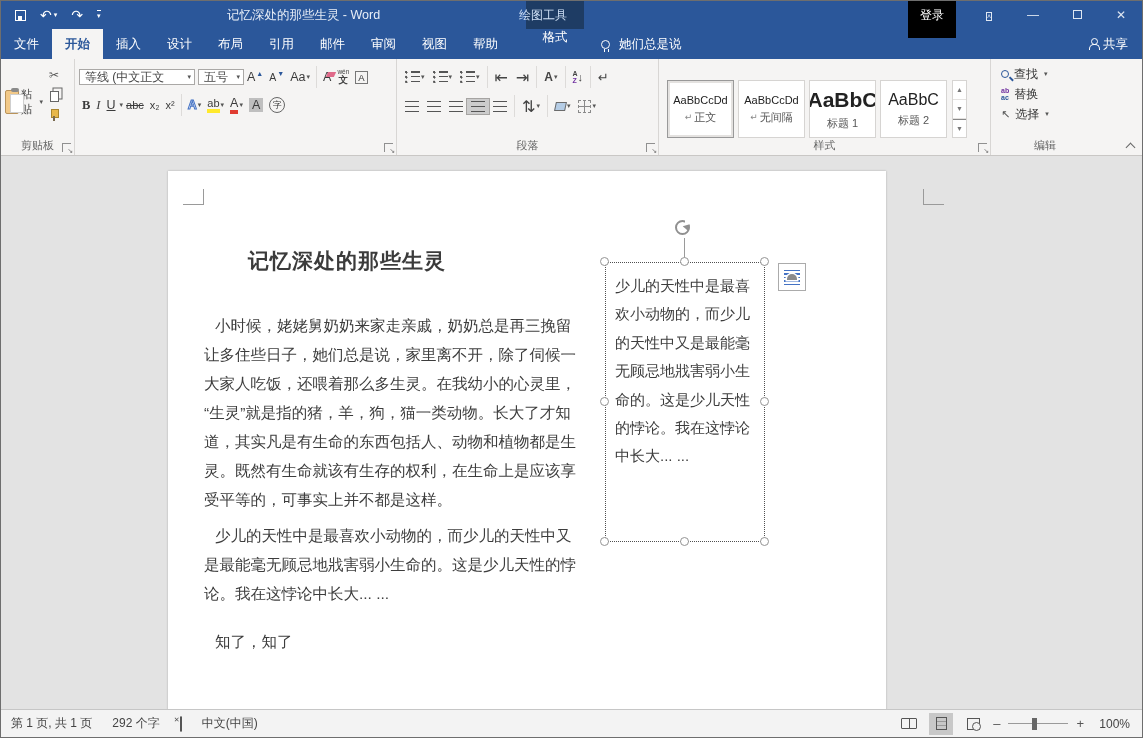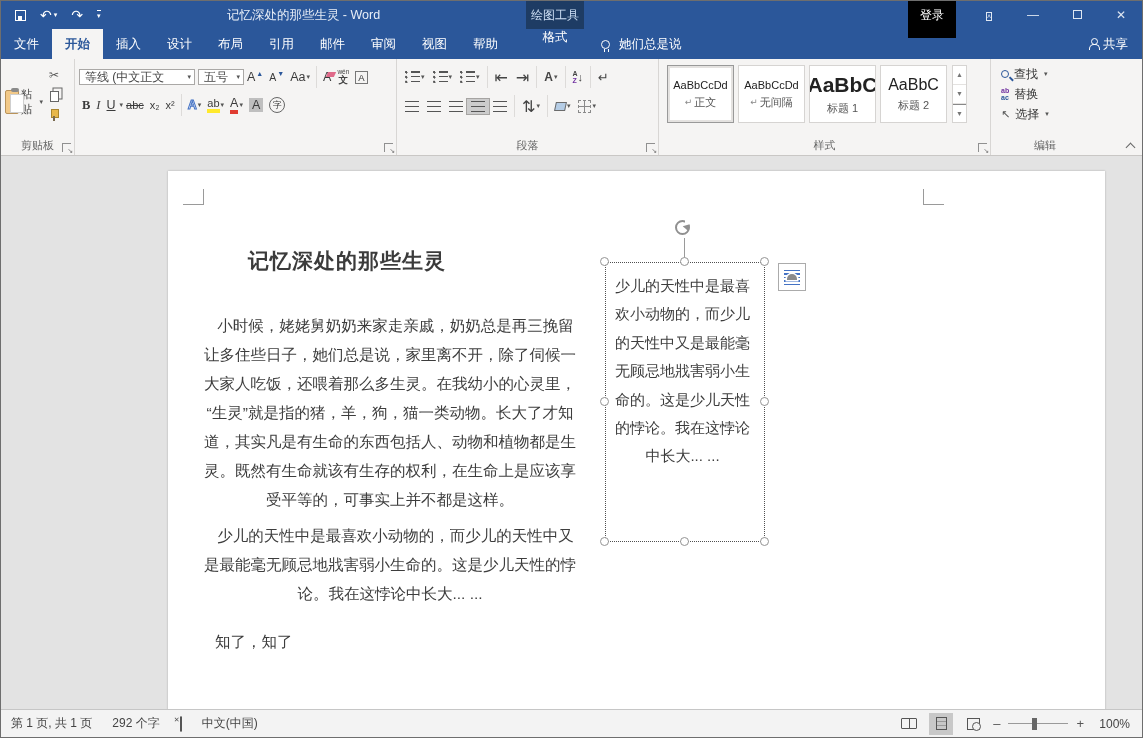--- a/index.html
+++ b/index.html
@@ -2,21 +2,21 @@
 <html><head>
 <meta charset="utf-8">
 <style>
   * { margin:0; padding:0; box-sizing:border-box; }
   html,body { font-family:"Liberation Sans","DejaVu Sans",sans-serif; }
   .window { position:relative; width:1143px; height:738px; border:1px solid #6e6e6e; background:#fff; overflow:hidden; }
 
   
   .titlebar { position:relative; height:28px; background:#2b579a; color:#fff; }
   .ctx-block { position:absolute; left:525px; top:0; width:58px; height:58px; background:#1e3c64; z-index:1; }
-  .ctx-label { position:absolute; left:525px; top:0; width:58px; height:16px; line-height:28px; text-align:center; font-size:12px; color:#cfe0f5; z-index:2;border-radius:8px; }
+  .ctx-label { position:absolute; left:513px; top:0; width:58px; height:16px; line-height:28px; text-align:center; font-size:12px; color:#cfe0f5; z-index:2;border-radius:8px; }
   .qat { position:absolute; left:14px; top:0; height:28px; display:flex; align-items:center; gap:14px; z-index:2; }
   .qat .btn { display:flex; align-items:center; color:#fff; font-size:14px; cursor:default; }
   .icon-save { width:11px; height:11px; border:1.5px solid #fff; position:relative; }
   .icon-save::after { content:""; position:absolute; left:2px; bottom:0; width:4px; height:4px; background:#fff; }
   .mini-arrow { font-size:7px; margin-left:2px; }
   .qat-custom { border-top:1.5px solid #fff; font-size:7px; padding-top:1px; }
   .tb-title { position:absolute; left:40px; top:0; width:525px; height:28px; line-height:28px; text-align:center; font-size:12.5px; color:#e8eef7; z-index:0; }
   .tb-right { position:absolute; right:10px; top:0; height:28px; display:flex; align-items:center; gap:22px; z-index:2; }
   .signin { background:#000000; color:#fff; font-size:12px; padding:14px 12px; }
   .winbtn { color:#dfe7f2; font-size:12px; width:22px; text-align:center; }
@@ -93,21 +93,21 @@
   .al { display:inline-block; width:14px; height:11px; background:repeating-linear-gradient(#555 0 1.5px, transparent 1.5px 4.8px); }
   .pbtn { padding:2px 4px; display:inline-flex; align-items:center; }
   .pbtn.sel { background:#ccc; outline:1px solid #a6a4a2; }
   .sorticon { display:inline-flex; flex-direction:column; line-height:1; font-size:7px; font-weight:bold; }
   .sorticon .z { color:#7030a0; }
   .bucket { width:11px; height:9px; background:#b5cde6; border:1px solid #6b6b6b; transform:skewX(-12deg); position:relative; }
   .grid4 { width:13px; height:13px; border:1px dashed #8a8a8a;
     background:linear-gradient(#8a8a8a,#8a8a8a) center/100% 1px no-repeat, linear-gradient(#8a8a8a,#8a8a8a) center/1px 100% no-repeat; }
 
   
-  .g-styles { width:332px; display:flex; padding-top:6px; }
+  .g-styles { width:332px; display:flex; padding-top:21px; }
   .cards { display:flex; gap:4px; padding-left:4px; }
   .card { width:67px; height:58px; background:#fff; border:1px solid #d6d4d2; display:flex; flex-direction:column; align-items:center; justify-content:center; gap:4px; overflow:hidden; }
   .card.selected { border:1px solid #999; box-shadow:0 0 0 2px #e4e2e0 inset; }
   .card .prev { font-size:11px; color:#222; white-space:nowrap; }
   .card .prev.big1 { font-size:21px; font-weight:bold; }
   .card .prev.big2 { font-size:16px; }
   .card .nm { font-size:11px; color:#555; white-space:nowrap; display:flex; gap:2px; align-items:center; }
   .card .mk { font-size:9px; color:#888; }
   .stylescroll { width:15px; margin-left:5px; display:flex; flex-direction:column; border:1px solid #d6d4d2; background:#fff; height:58px; }
   .stylescroll span { flex:1; text-align:center; font-size:7px; color:#777; border-bottom:1px solid #e4e2e0; line-height:18px; }
@@ -119,21 +119,21 @@
   .mag { width:8px; height:8px; border:1.5px solid #2b579a; border-radius:50%; position:relative; }
   .mag::after { content:""; position:absolute; left:7px; top:7px; width:5px; height:1.5px; background:#2b579a; transform:rotate(45deg); }
   .repl { display:inline-flex; flex-direction:column; line-height:1; font-size:7px; font-weight:bold; }
   .repl .r1 { color:#7030a0; } .repl .r2 { color:#2b579a; }
   .selicon { font-size:11px; color:#555; }
   .collapse { position:absolute; right:8px; bottom:6px; width:8px; height:8px; }
   .collapse::before { content:""; position:absolute; left:1px; top:3px; width:6px; height:6px; border-left:1.5px solid #666; border-top:1.5px solid #666; transform:rotate(45deg); }
 
   
   .docarea { position:relative; height:555px; background:#e3e3e3; overflow:hidden; }
-  .page { position:absolute; left:167px; top:15px; width:937px; height:545px; background:#fff; box-shadow:0 0 2px rgba(0,0,0,.25);text-align:center; }
+  .page { position:absolute; left:167px; top:15px; width:718px; height:545px; background:#fff; box-shadow:0 0 2px rgba(0,0,0,.25); }
   .crop-tl { position:absolute; left:15px; top:18px; width:21px; height:16px; border-right:1px solid #9a9a9a; border-bottom:1px solid #9a9a9a; }
   .crop-tr { position:absolute; left:755px; top:18px; width:21px; height:16px; border-left:1px solid #9a9a9a; border-bottom:1px solid #9a9a9a; }
   .dtitle { position:absolute; left:80px; top:76px; font-size:21px; font-weight:bold; color:#3b3b3b; letter-spacing:1px; }
   .dpara { position:absolute; left:36px; font-size:15.5px; line-height:29px; color:#3d3d3d; white-space:pre; text-indent:11px; }
   .p1 { top:140px; } .p2 { top:350px; } .p3 { top:456px; }
   .sq { position:absolute; height:4px; color:transparent; font-size:10px; line-height:0; letter-spacing:-1px; overflow:hidden; }
   .sq.red  { text-decoration:underline wavy #d43f3a 1px; }
   .sq.blue { text-decoration:underline wavy #2e75b6 1px; }
 
   

